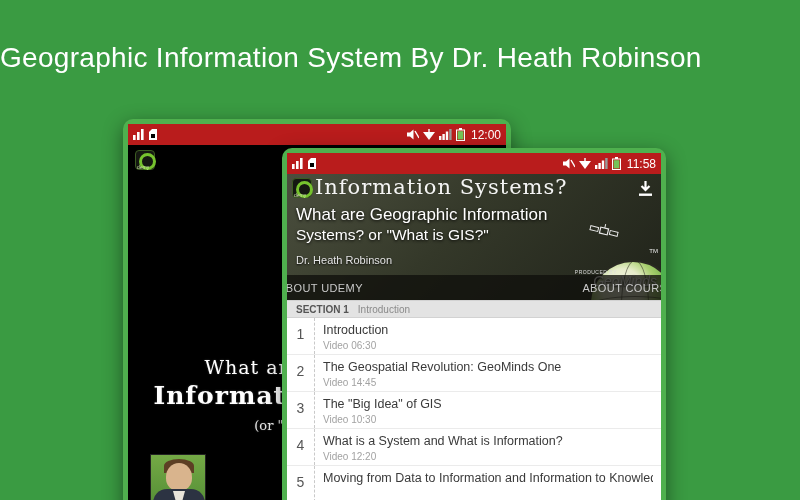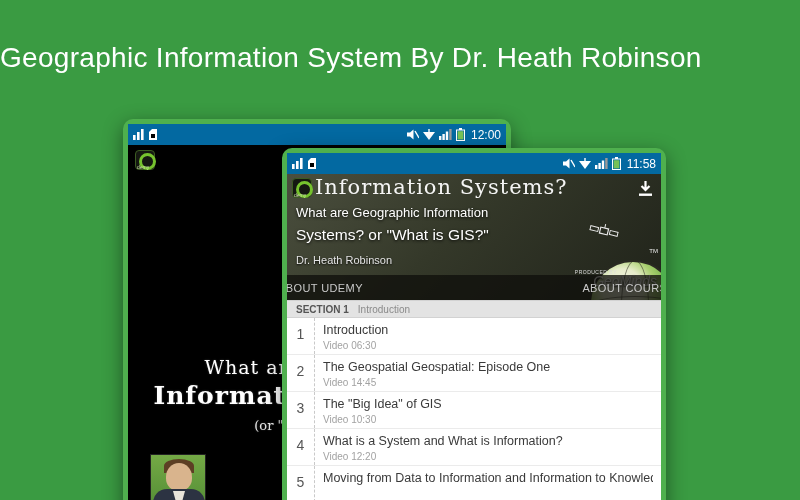--- a/index.html
+++ b/index.html
@@ -18,21 +18,21 @@
   }
 
   
   .phone {
     position:absolute; border:5px solid #4fb04e; border-radius:10px;
     box-shadow:0 6px 20px rgba(0,0,0,.45); background:#000;
   }
   .screen { position:relative; width:100%; height:100%; overflow:hidden; background:#000; }
 
   .statusbar {
-    height:21px; background:#0369a1; color:#fff; display:flex; align-items:center;
+    height:21px; background:#b91c1c; color:#fff; display:flex; align-items:center;
     padding:0 5px; gap:4px; font-size:12px;
   }
   .sb-spacer { flex:1; }
   .sb-ico { display:block; }
   .sb-time { font-size:12px; color:#fff; margin-left:2px; }
 
   .udemy-logo {
     width:20px; height:20px; border-radius:4px; background:#151812;
     border:1px solid #3c5c22; position:absolute; 
   }
@@ -85,21 +85,21 @@
     position:relative; height:126px; overflow:hidden;
     background:linear-gradient(135deg,#4b4f3e 0%, #343829 45%, #20231a 100%);
   }
   .course-header .udemy-logo { top:4px; left:5px; }
   .course-header .dl-btn { top:6px; right:8px; }
 
   .chalk {
     position:absolute; top:1px; left:28px; font-size:21px; letter-spacing:1px;
     color:rgba(255,255,255,.95); font-family:"DejaVu Serif", serif; white-space:nowrap;
   }
-  .ct1 { position:absolute; left:9px; top:31px; font-size:13px; color:#fff;
+  .ct1 { position:absolute; left:9px; top:31px; font-size:17px; color:#fff;
          text-shadow:0 1px 3px rgba(0,0,0,.9); }
   .ct2 { position:absolute; left:9px; top:52px; font-size:15.5px; color:#fff;
          text-shadow:0 1px 3px rgba(0,0,0,.9); }
   .instructor { position:absolute; left:9px; top:80px; font-size:11px; color:#e3e3e3;
          text-shadow:0 1px 2px rgba(0,0,0,.9); }
 
   .tm-mark { position:absolute; right:3px; top:74px; font-size:6px; color:#eee; }
   .produced-by { position:absolute; right:44px; top:95px; font-size:5px; color:#ddd; letter-spacing:.5px; z-index:2; }
   .brand-name { position:absolute; right:4px; top:99px; font-size:14px; color:#fff;
                 font-weight:normal; font-style:italic; z-index:2; text-shadow:0 1px 2px #000; }
@@ -296,21 +296,21 @@
         <div class="lec-body">
           <div class="lec-title">Introduction</div>
           <div class="lec-meta">Video 06:30</div>
         </div>
       </div>
 
 
       <div class="lec-row">
         <div class="lec-num">2</div>
         <div class="lec-body">
-          <div class="lec-title">The Geospatial Geospatial: Episode One</div>
+          <div class="lec-title">The Geospatial Revolution: GeoMinds One</div>
           <div class="lec-meta">Video 14:45</div>
         </div>
       </div>
 
       <div class="lec-row">
         <div class="lec-num">3</div>
         <div class="lec-body">
           <div class="lec-title">The "Big Idea" of GIS</div>
           <div class="lec-meta">Video 10:30</div>
         </div>

